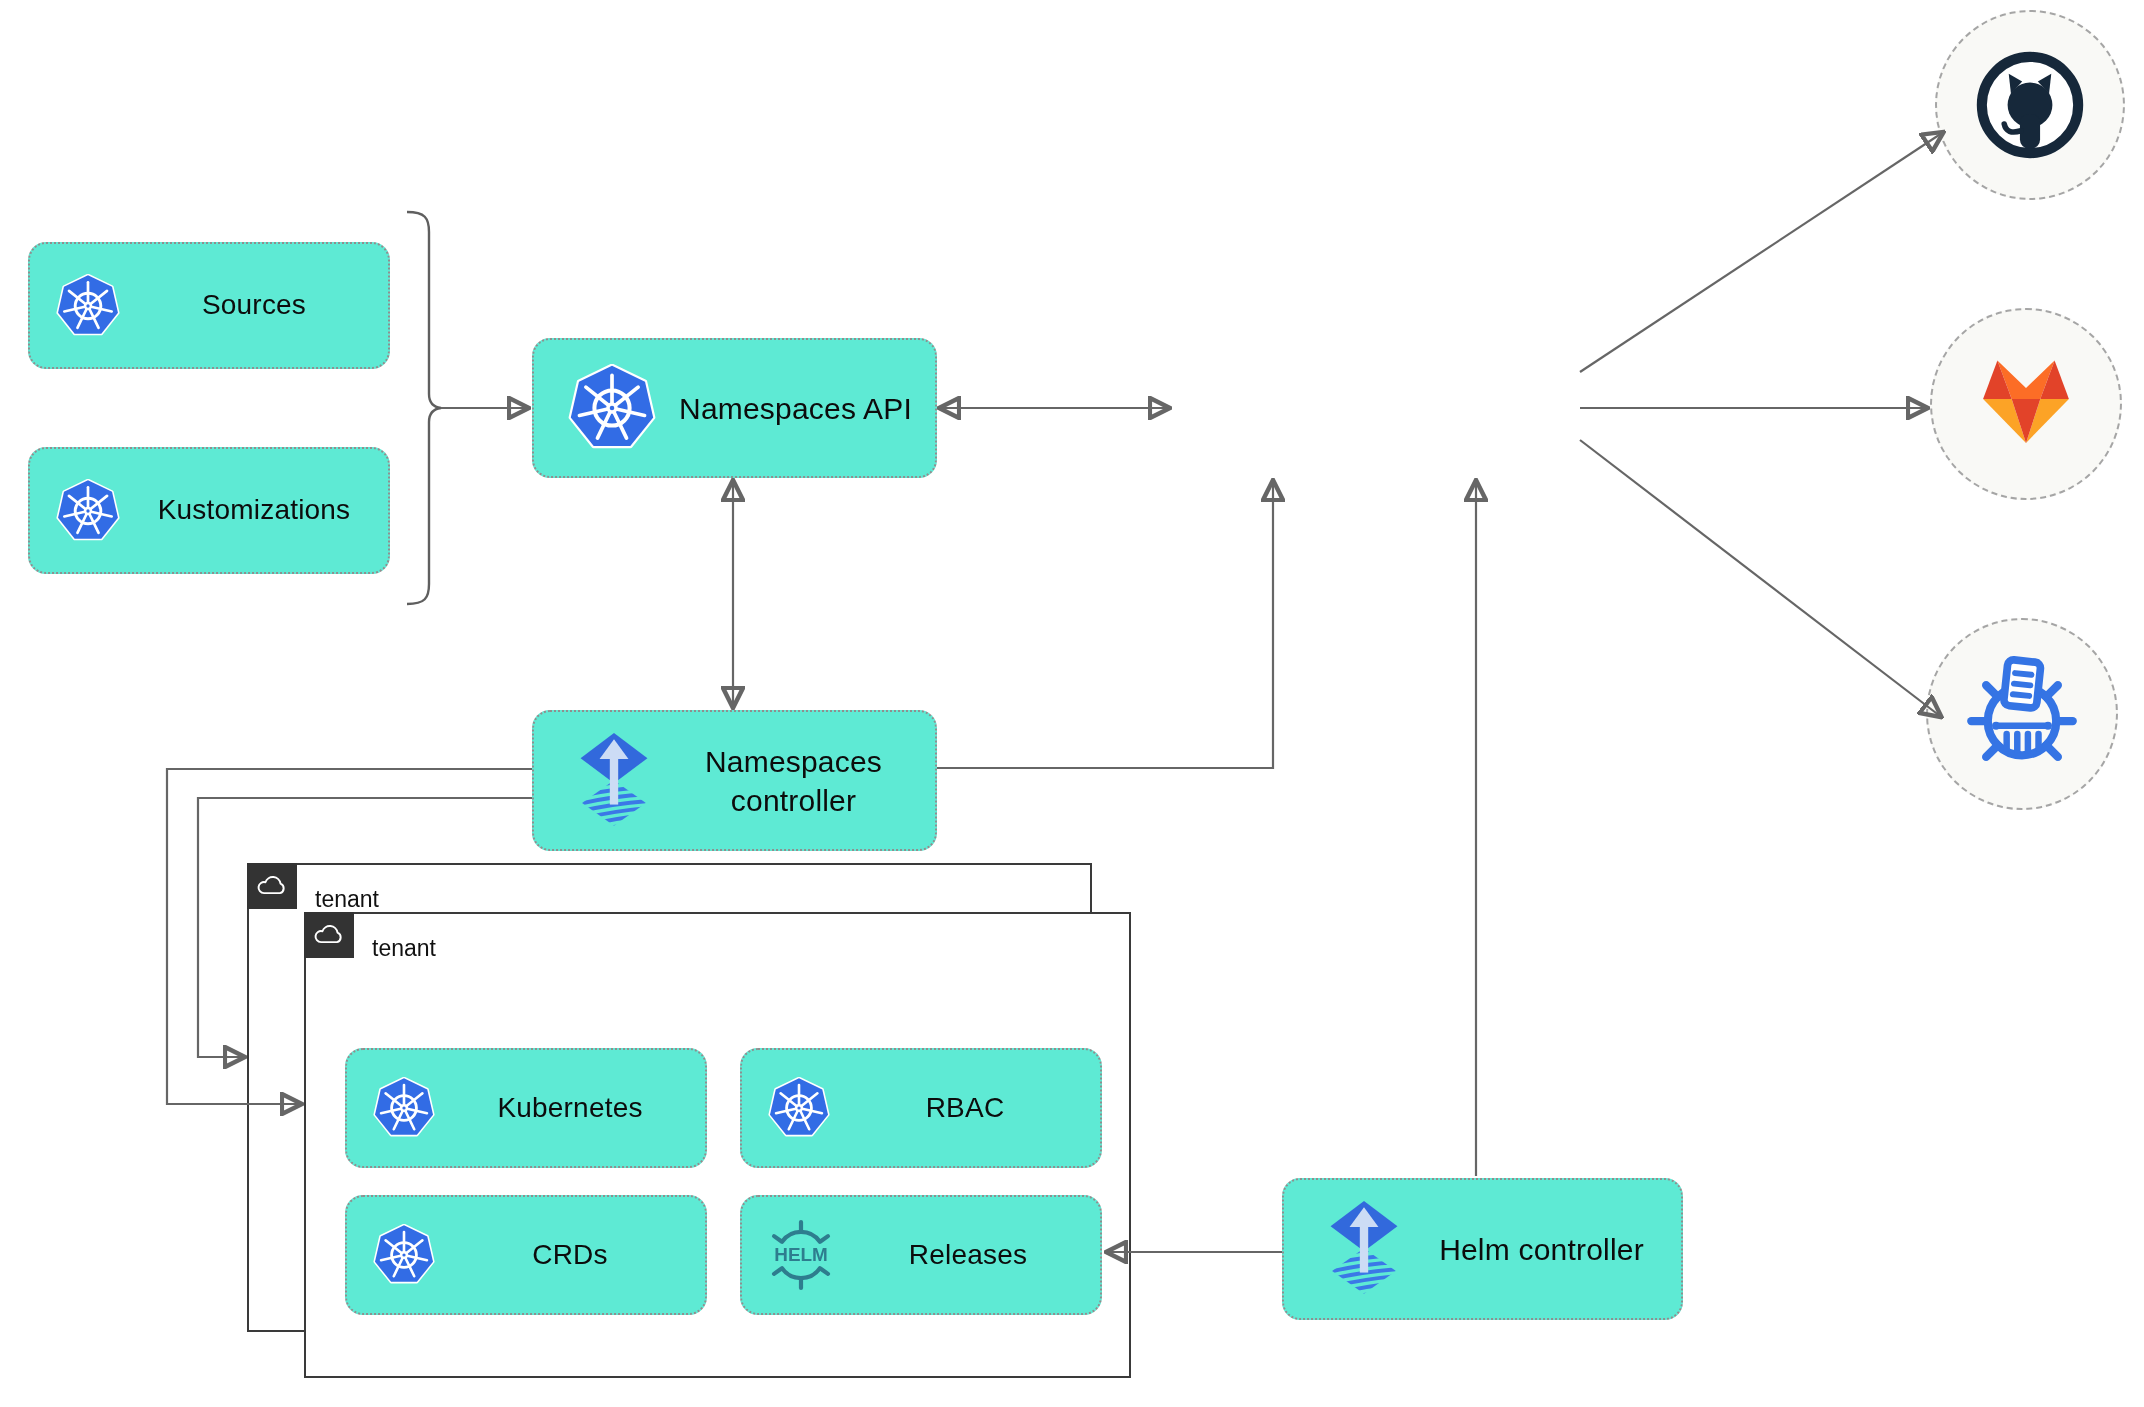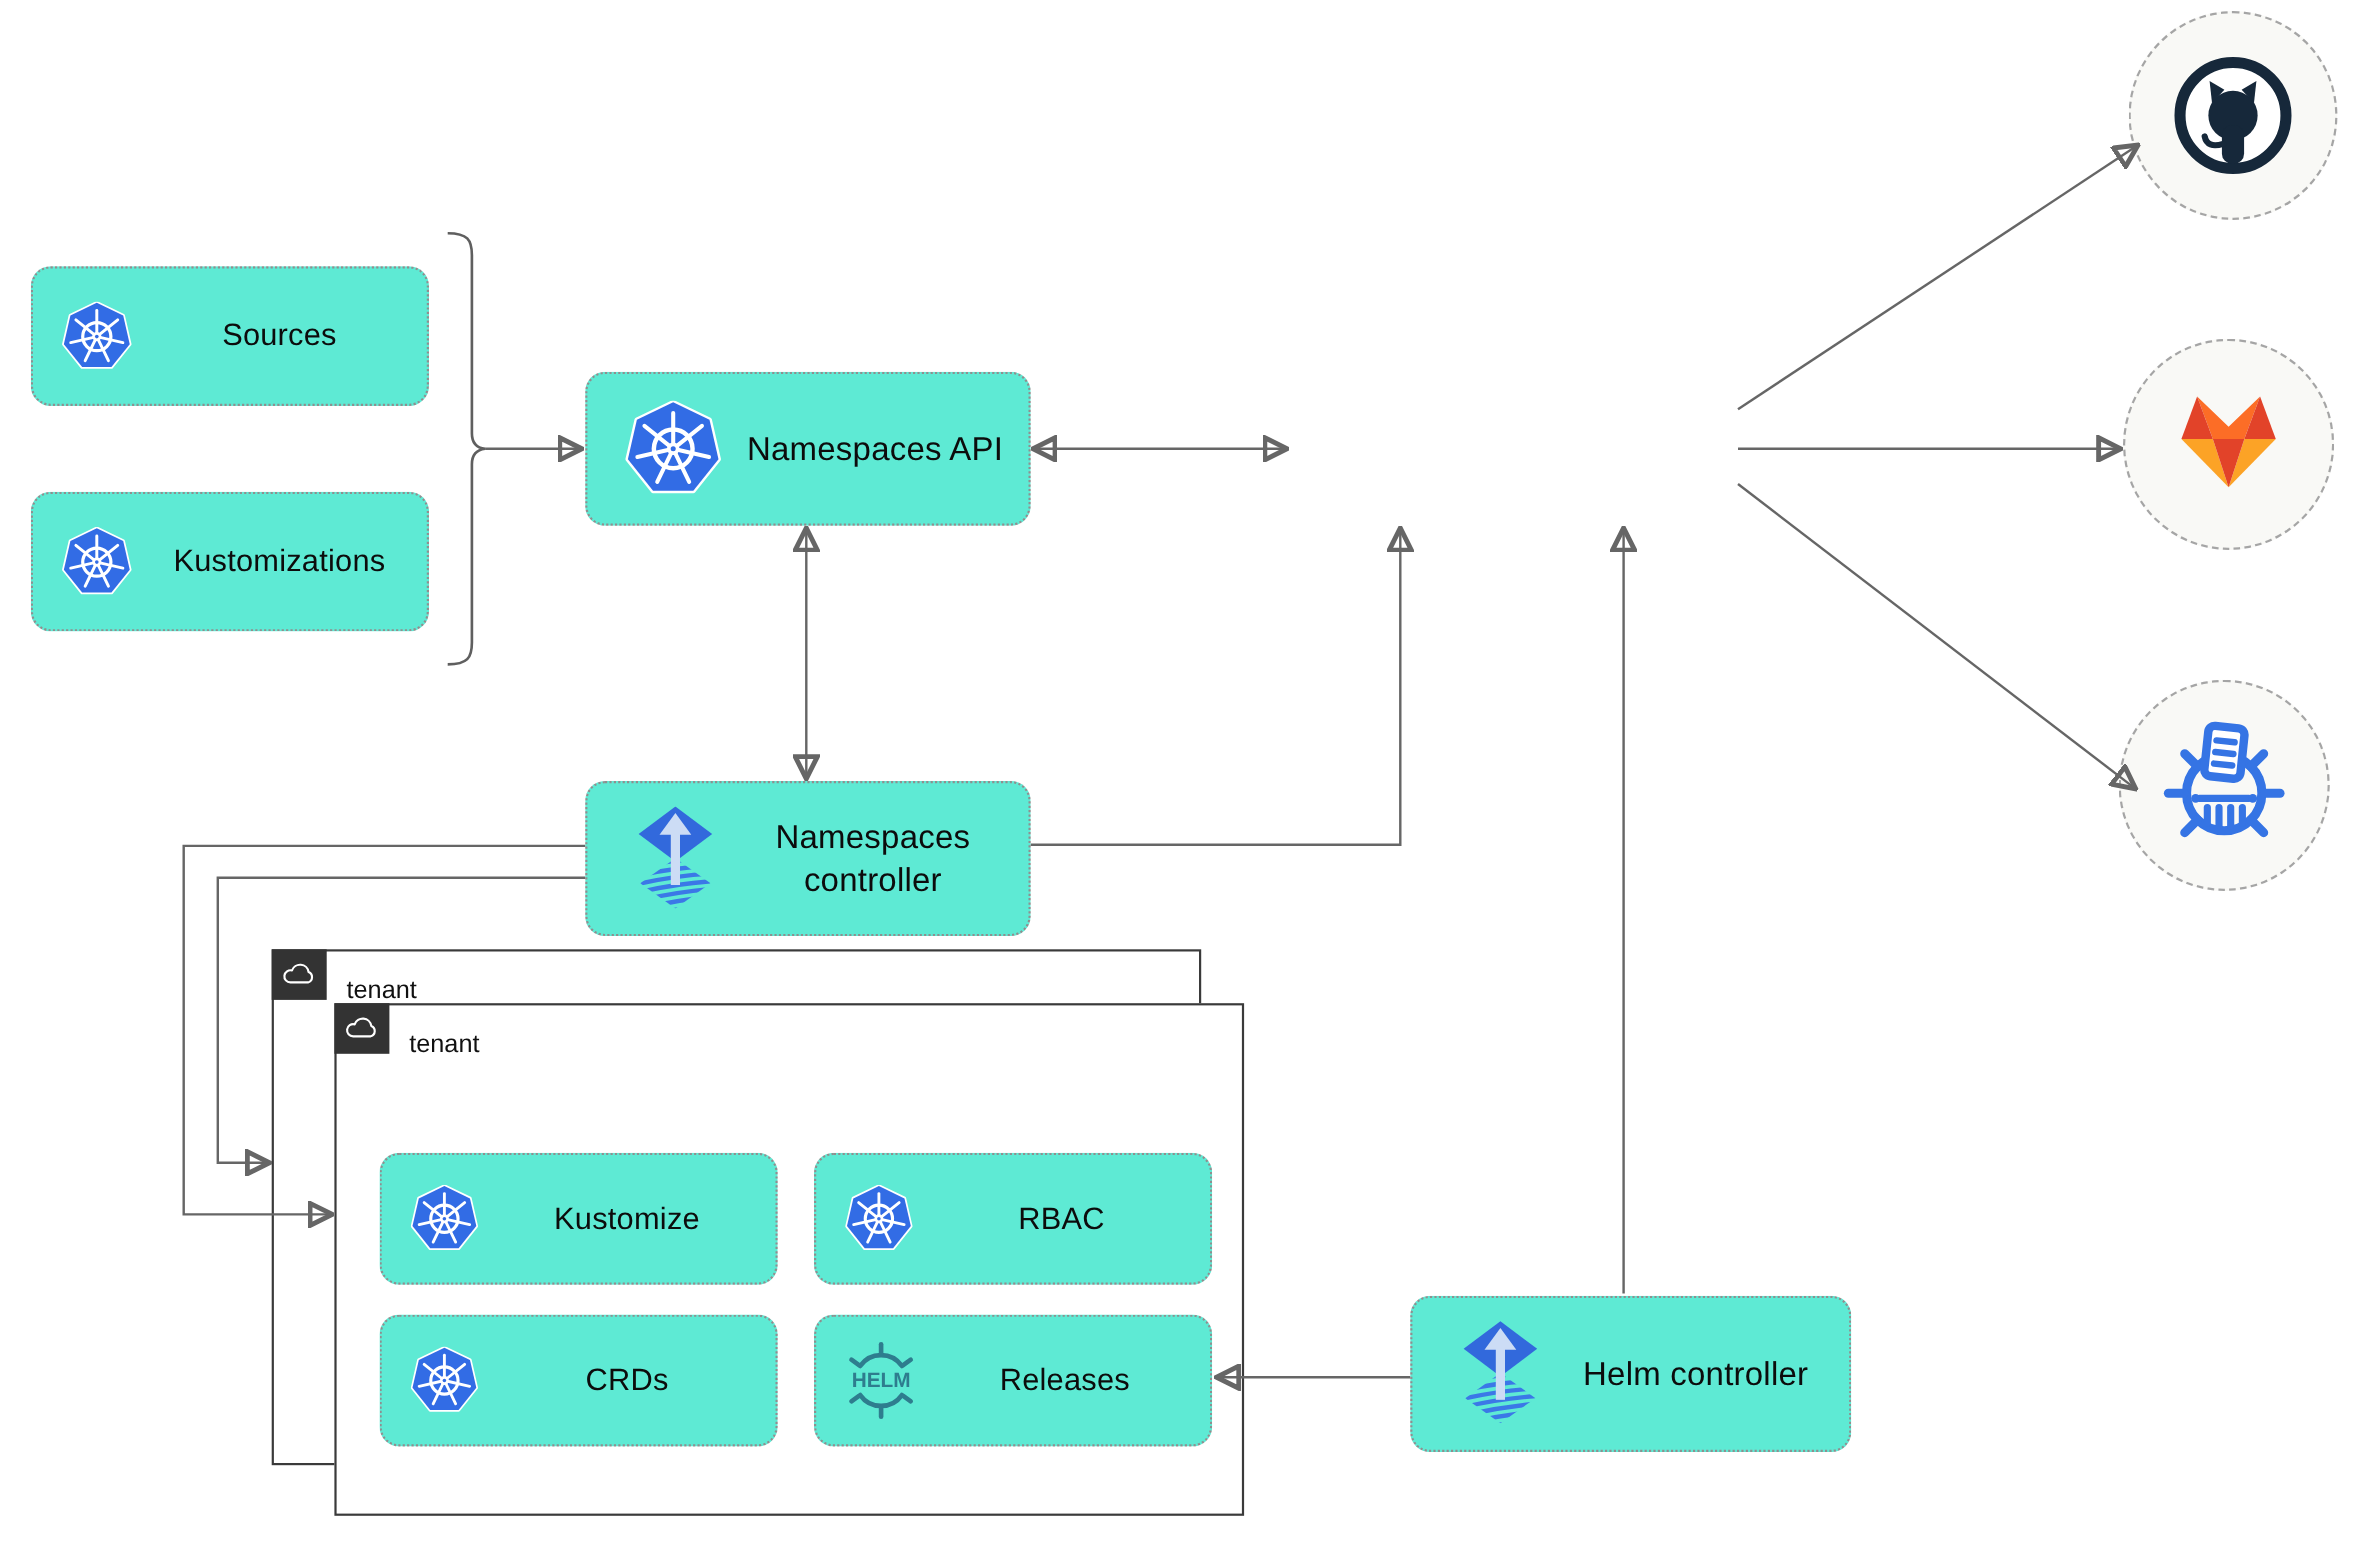--- a/index.html
+++ b/index.html
@@ -203,21 +203,21 @@
     <svg class="icon" width="76" height="96" style="margin-left:42px;">
         <use href="#sym-flux"></use>
       </svg>
     <span class="label wrap">Helm controller</span>
   </div>
 
   <div class="node" style="left:345px; top:1048px; width:362px; height:120px;">
     <svg class="icon" width="62" height="62" style="margin-left:26px;">
         <use href="#sym-k8s"></use>
       </svg>
-    <span class="label">Kustomize</span>
+    <span class="label">Kubernetes</span>
   </div>
 
   <div class="node" style="left:740px; top:1048px; width:362px; height:120px;">
     <svg class="icon" width="62" height="62" style="margin-left:26px;">
         <use href="#sym-k8s"></use>
       </svg>
     <span class="label">RBAC</span>
   </div>
 
   <div class="node" style="left:345px; top:1195px; width:362px; height:120px;">

